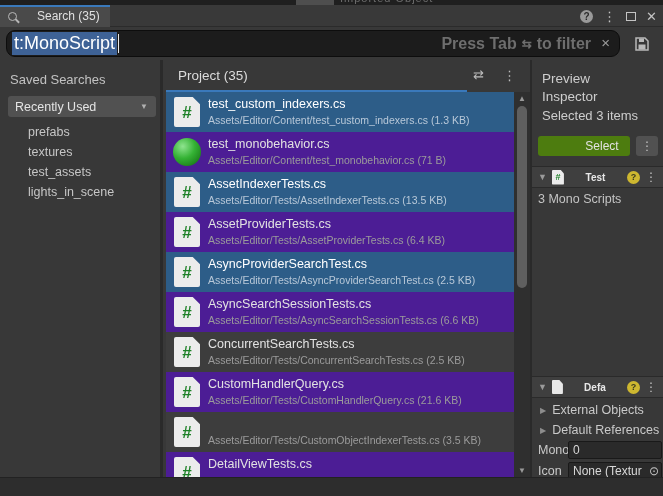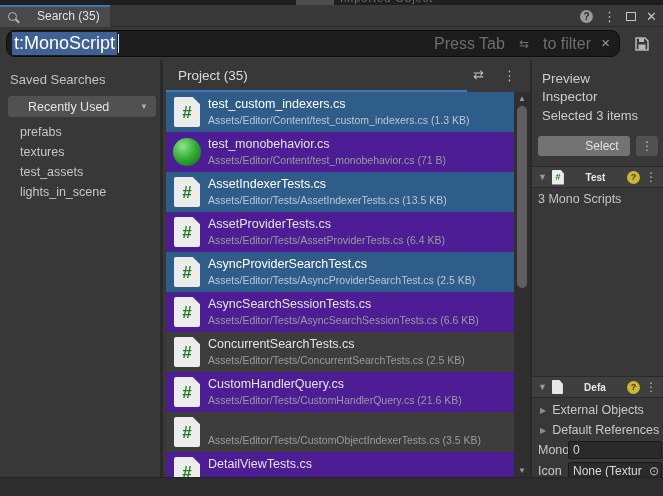--- a/index.html
+++ b/index.html
@@ -22,32 +22,32 @@
   .helpcirc { width:13px; height:13px; border-radius:50%; background:#9a9a9a; color:#2b2b2b; font-size:10px; font-weight:bold; display:flex; align-items:center; justify-content:center; }
   .kebab { font-size:13px; color:#c4c4c4; line-height:1; }
   .maxbox { width:10px; height:9px; border:1.5px solid #c4c4c4; }
   .closex { font-size:13px; color:#c4c4c4; line-height:1; }
 
   
   .toolbar { position:absolute; left:0; top:28px; width:663px; height:32px; background:#383838; }
   .search-input { position:absolute; left:6px; top:2px; width:614px; height:27px; background:#1c1c1c; border:1px solid #0d0d0d; border-radius:9px; display:flex; align-items:center; }
   .query-sel { margin-left:5px; background:#3e6296; color:#fff; font-size:18px; padding:1px 2px; }
   .caret { width:1px; height:19px; background:#e8e8e8; margin-left:1px; }
-  .hint { position:absolute; right:28px; top:0; height:100%; display:flex; align-items:center; gap:14px; color:#6e6e6e; font-size:16px; }
+  .hint { position:absolute; right:28px; top:0; height:100%; display:flex; align-items:center; gap:5px; color:#6e6e6e; font-size:16px;font-weight:bold; }
   .tabglyph { font-size:12px; color:#6e6e6e; }
   .clear-x { position:absolute; right:9px; top:3px; color:#9a9a9a; font-size:15px; }
   .save-btn { position:absolute; left:628px; top:3px; width:28px; height:25px; display:flex; align-items:center; justify-content:center; }
 
   
   .left-panel { position:absolute; left:0; top:60px; width:163px; height:417px; background:#383838; border-right:3px solid #2a2a2a; }
   .lp-title { position:absolute; left:10px; top:12px; font-size:13px; color:#c2c2c2; }
-  .dropdown { position:absolute; left:8px; top:36px; width:148px; height:21px; background:#515151; border-radius:3px; display:flex; align-items:center; font-size:12.5px; color:#e4e4e4; padding-left:20px; }
+  .dropdown { position:absolute; left:8px; top:36px; width:148px; height:21px; background:#515151; border-radius:3px; display:flex; align-items:center; font-size:12.5px; color:#e4e4e4; padding-left:7px; }
   .dd-arrow { position:absolute; right:8px; font-size:8px; color:#b0b0b0; }
   .saved-list { position:absolute; left:0; top:62px; width:160px; }
-  .saved-item { height:20px; line-height:20px; padding-left:20px; font-size:12.5px; color:#c6c6c6; }
+  .saved-item { height:20px; line-height:20px; padding-left:28px; font-size:12.5px; color:#c6c6c6; }
 
   .mid-panel { position:absolute; left:166px; top:60px; width:364px; height:417px; background:#383838; }
   .mp-header { position:absolute; left:0; top:0; width:364px; height:32px; }
   .mp-title { position:absolute; left:12px; top:8px; font-size:13.5px; color:#dcdcdc; }
   .mp-sync { position:absolute; right:46px; top:7px; font-size:13px; color:#bdbdbd; }
   .mp-kebab { position:absolute; right:14px; top:8px; font-size:13px; color:#bdbdbd; }
   .mp-underline { position:absolute; left:0; top:30px; width:301px; height:2px; background:#3a79bb; }
   .result-list { position:absolute; left:0; top:32px; width:348px; height:385px; overflow:hidden; }
   .row { position:relative; height:40px; }
   .row.light { background:#3d3d3d; }
@@ -63,21 +63,21 @@
   .sphere-icon { position:absolute; left:7px; top:6px; width:28px; height:28px; border-radius:50%;
              background:radial-gradient(circle at 35% 30%, #8fe48f, #34b234 45%, #157315 90%); }
   .scrollbar { position:absolute; left:348px; top:32px; width:16px; height:385px; background:#2f2f2f; }
   .sb-up { position:absolute; left:0; top:2px; width:16px; text-align:center; font-size:8px; color:#999; }
   .sb-down { position:absolute; left:0; bottom:2px; width:16px; text-align:center; font-size:8px; color:#999; }
   .sb-thumb { position:absolute; left:3px; top:14px; width:10px; height:182px; background:#5f5f5f; border-radius:5px; }
 
   .right-panel { position:absolute; left:530px; top:60px; width:133px; height:417px; background:#383838; border-left:2px solid #2a2a2a; }
   .rp-title { position:absolute; left:10px; top:10px; width:100px; font-size:13.5px; line-height:18px; color:#cdcdcd; }
   .rp-summary { position:absolute; left:10px; top:48px; font-size:13px; color:#cdcdcd; white-space:nowrap; }
-  .select-btn { position:absolute; left:6px; top:76px; width:92px; height:20px; background:#737373; border-radius:3px; font-size:12px; color:#e2e2e2; display:flex; align-items:center; justify-content:center;padding-left:36px; }
+  .select-btn { position:absolute; left:6px; top:76px; width:92px; height:20px; background:#4d7c0f; border-radius:3px; font-size:12px; color:#e2e2e2; display:flex; align-items:center; justify-content:center;padding-left:36px; }
   .select-kebab { position:absolute; left:104px; top:76px; width:22px; height:20px; background:#515151; border-radius:3px; display:flex; align-items:center; justify-content:center; color:#c4c4c4; font-size:12px; }
   .insp-header { position:absolute; left:0; width:131px; height:22px; background:#3f3f3f; border-top:1px solid #2a2a2a; border-bottom:1px solid #2a2a2a; display:flex; align-items:center; padding:0 6px; gap:5px; }
   .ih-fold { font-size:9px; color:#9a9a9a; }
   .ih-title { flex:1; text-align:center; font-size:10px; font-weight:bold; color:#e8e8e8; white-space:nowrap; overflow:hidden; }
   .ih-help { width:13px; height:13px; border-radius:50%; background:#cdb730; color:#3a3a1e; font-size:9px; font-weight:bold; display:flex; align-items:center; justify-content:center; flex:none; }
   .ih-kebab { font-size:12px; color:#c4c4c4; flex:none; }
   .mini-script { width:12px; height:15px; background:#ececec; border-radius:1px; clip-path:polygon(0 0, 70% 0, 100% 26%, 100% 100%, 0 100%); display:flex; align-items:center; justify-content:center; flex:none; }
   .mini-script span { color:#1d8127; font-weight:bold; font-size:9px; }
   .mini-page { width:11px; height:14px; background:#e8e8e8; border-radius:1px; clip-path:polygon(0 0, 68% 0, 100% 28%, 100% 100%, 0 100%); flex:none; }
   .section-body { position:absolute; left:6px; top:132px; font-size:12.5px; color:#c4c4c4; white-space:nowrap; }

